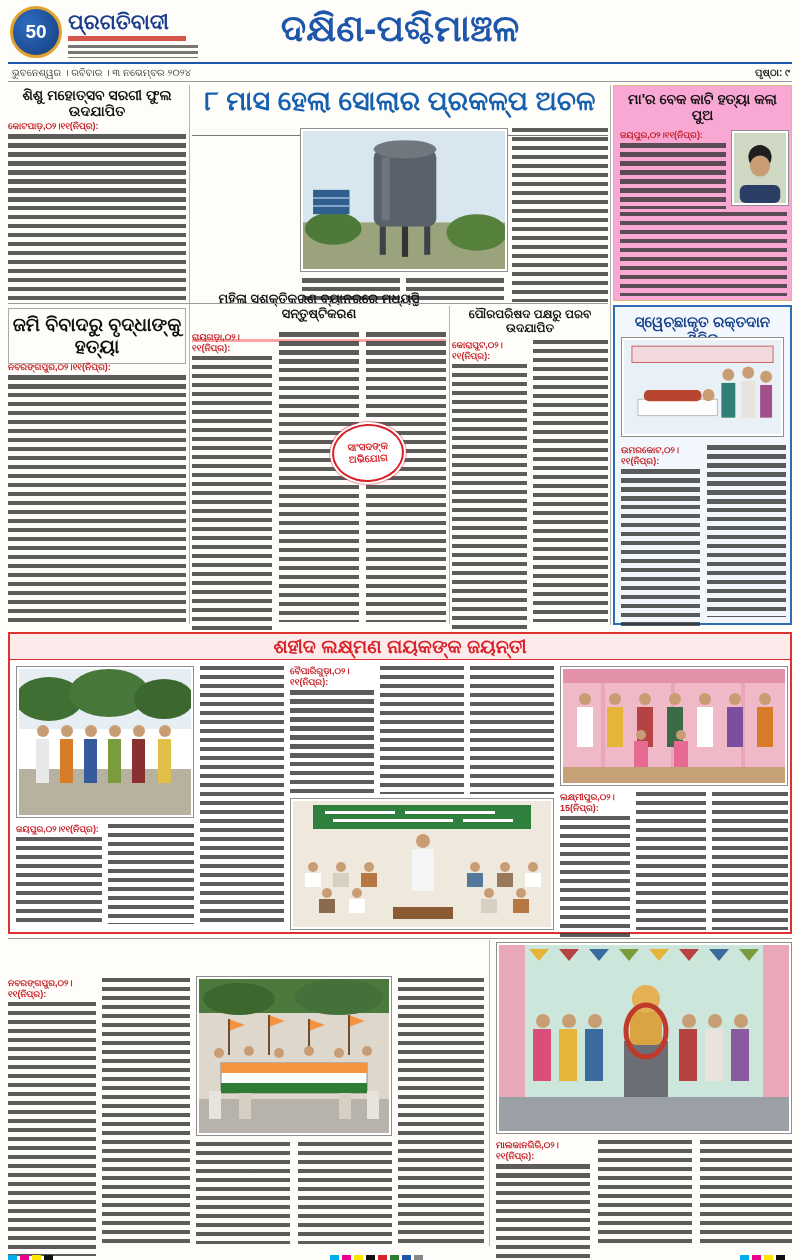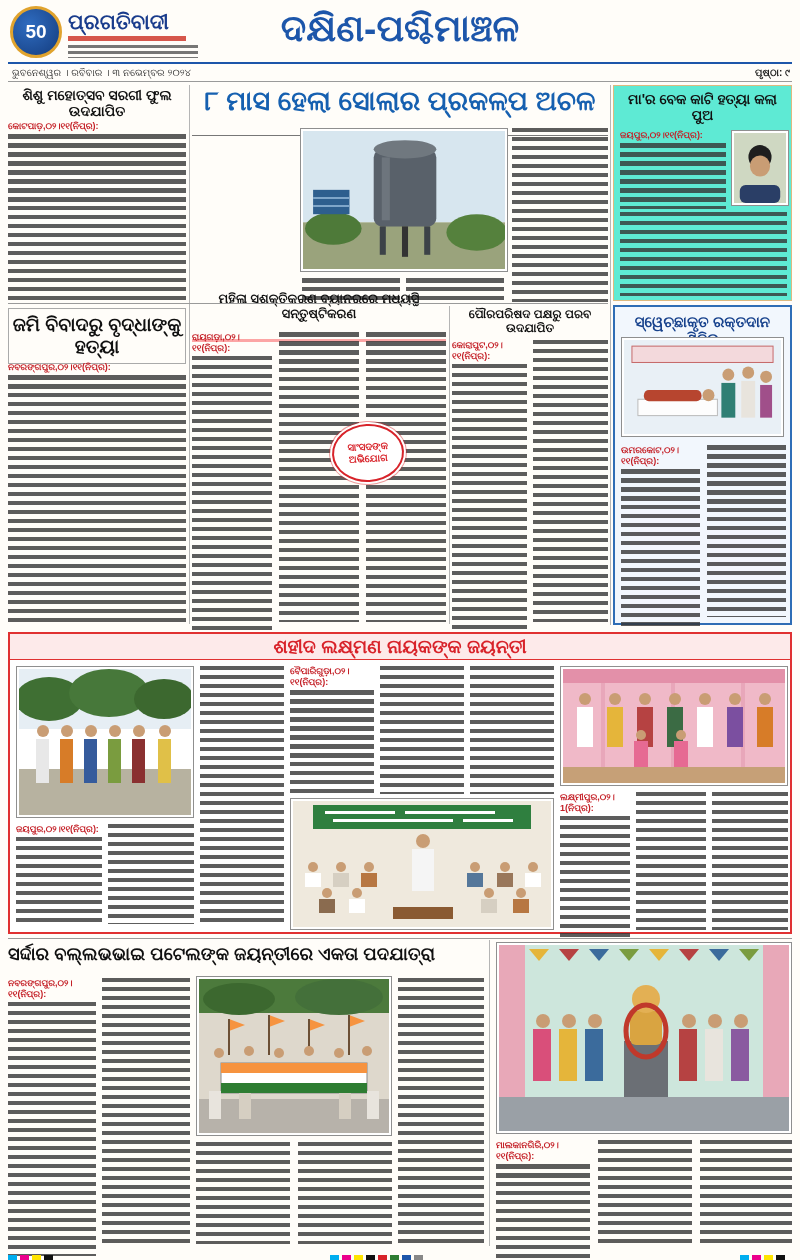--- a/index.html
+++ b/index.html
@@ -17,21 +17,21 @@
   .emblem{width:52px;height:52px;border-radius:50%;border:3px solid #e0a32e;
           background:radial-gradient(circle at 35% 35%,#2f6cc0,#143c7e);
           color:#fff;font-weight:800;font-size:19px;display:flex;align-items:center;justify-content:center;}
   .badge{border:2px solid #d8232a;border-radius:50%;background:#fff;color:#d8232a;font-weight:bold;
          font-size:10px;line-height:1.2;display:flex;align-items:center;justify-content:center;
          text-align:center;padding:4px;transform:rotate(-3deg);z-index:5;
          box-shadow:0 0 0 2px #fff,0 0 0 3px rgba(216,35,42,.45);}
   .bandbox{border:2px solid #e03131;background:#fff;}
   .bandhead{background:#fdeaea;border-bottom:1px solid #e03131;color:#d8232a;font-weight:800;
             font-size:19px;display:flex;align-items:center;justify-content:center;}
-  .creambox{background:#5eead4;border:1px solid #ddb97f;}
+  .creambox{background:#f9a8d4;border:1px solid #ddb97f;}
   .bluebox{background:#f2f7fd;border:2px solid #2f6db5;}
   .redbar{background:#cf3a2e;opacity:.85;}
   .mark{width:9px;height:9px;display:inline-block;margin-right:3px;}
 </style>
 </head>
 <body>
 
 <div class="page">
 
   <div class="abs emblem" style="left:10px;top:6px;">
@@ -244,30 +244,29 @@
             <rect x="194" y="38" width="16" height="40" fill="#d77c28"></rect>
         </g>
         <circle cx="78" cy="66" r="5" fill="#c99d74"></circle>
           <rect x="71" y="72" width="14" height="26" fill="#e66a93"></rect>
         <circle cx="118" cy="66" r="5" fill="#c99d74"></circle>
           <rect x="111" y="72" width="14" height="26" fill="#e66a93"></rect>
         <rect x="0" y="98" width="222" height="16" fill="#c6a077"></rect>
       </svg>
     </div>
     <div class="abs" style="left:550px;top:158px;width:70px;">
-      <span class="dl">ଲକ୍ଷ୍ମୀପୁର,୦୨।1(ନିପ୍ର):</span>
+      <span class="dl">ଲକ୍ଷ୍ମୀପୁର,୦୨।15(ନିପ୍ର):</span>
       <div class="sim" style="height:126px;"></div>
     </div>
     <div class="abs sim" style="left:626px;top:158px;width:70px;height:138px;"></div>
     <div class="abs sim" style="left:702px;top:158px;width:76px;height:138px;"></div>
   </div>
 
   <div class="abs hr" style="left:8px;top:938px;width:784px;"></div>
 
-  <div class="abs hl" style="left:8px;top:944px;width:478px;font-size:18px;text-align:left;">ସର୍ଦ୍ଦାର ବଲ୍ଲଭଭାଇ ପଟେଲଙ୍କ ଜୟନ୍ତୀରେ ଏକତା ପଦଯାତ୍ରା</div>
   <div class="abs" style="left:8px;top:978px;width:88px;">
     <span class="dl">ନବରଙ୍ଗପୁର,୦୨।୧୧(ନିପ୍ର):</span>
     <div class="sim" style="height:254px;"></div>
   </div>
   <div class="abs sim" style="left:102px;top:978px;width:88px;height:266px;"></div>
 
   <div class="abs photo" style="left:196px;top:976px;width:196px;height:160px;">
     <svg viewBox="0 0 190 154" preserveAspectRatio="none">
       <rect x="0" y="0" width="190" height="154" fill="#ded8cc"></rect>
       <rect x="0" y="0" width="190" height="34" fill="#4c7a3c"></rect>

